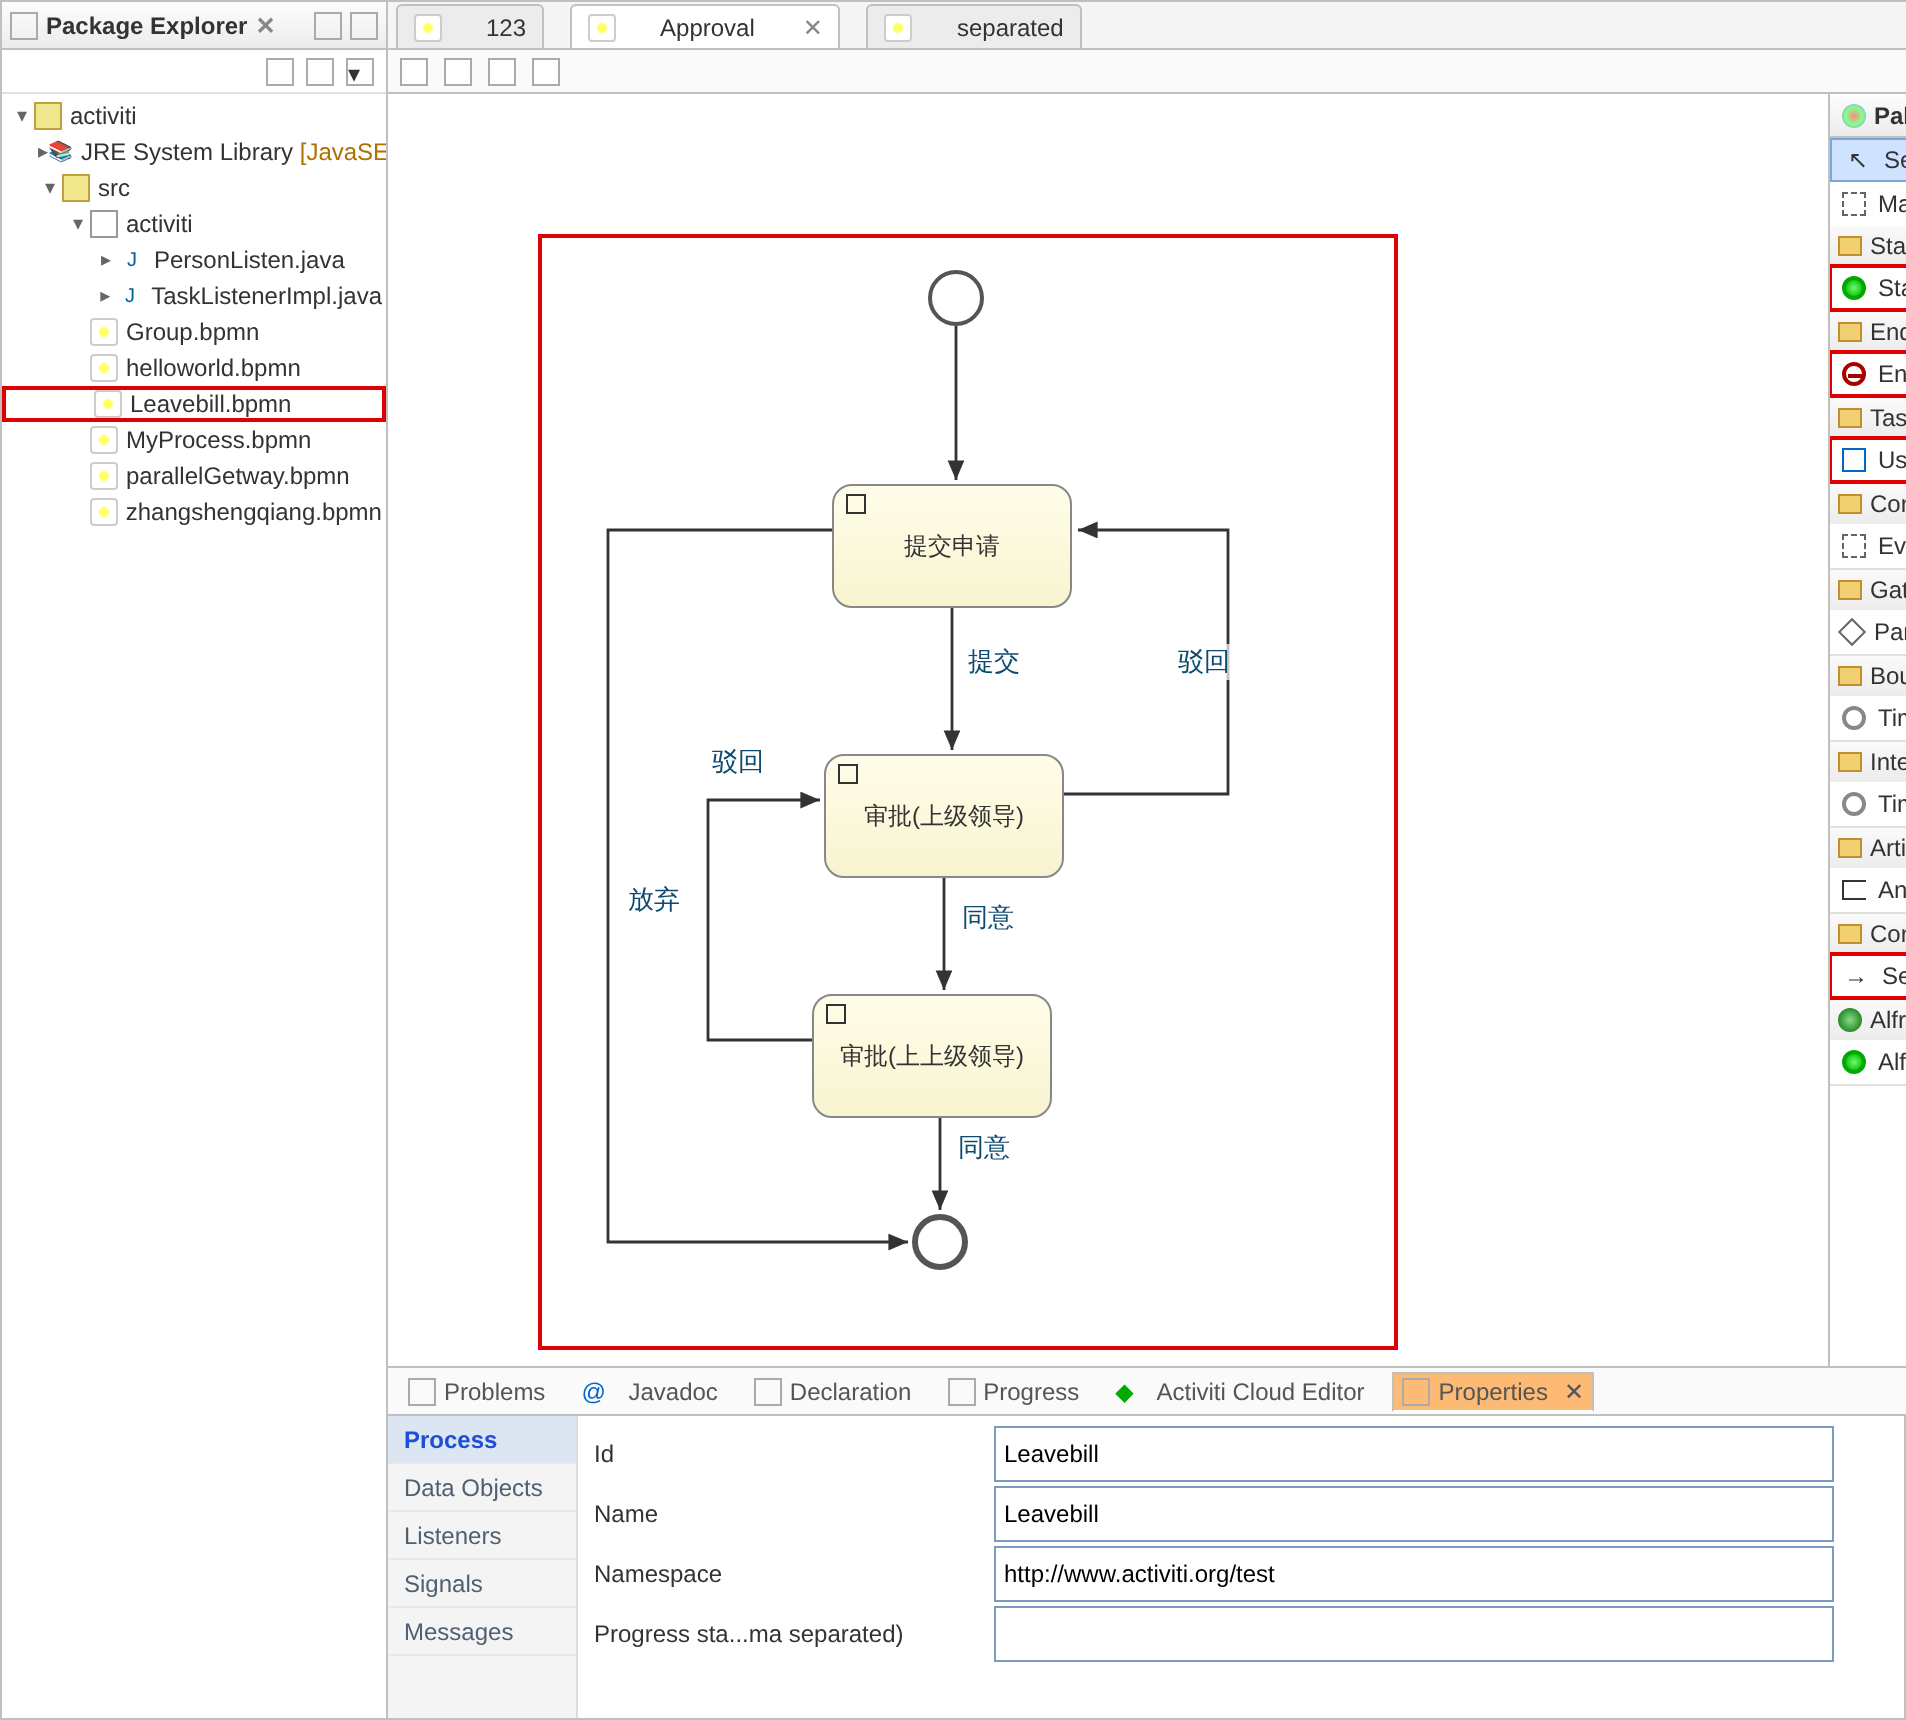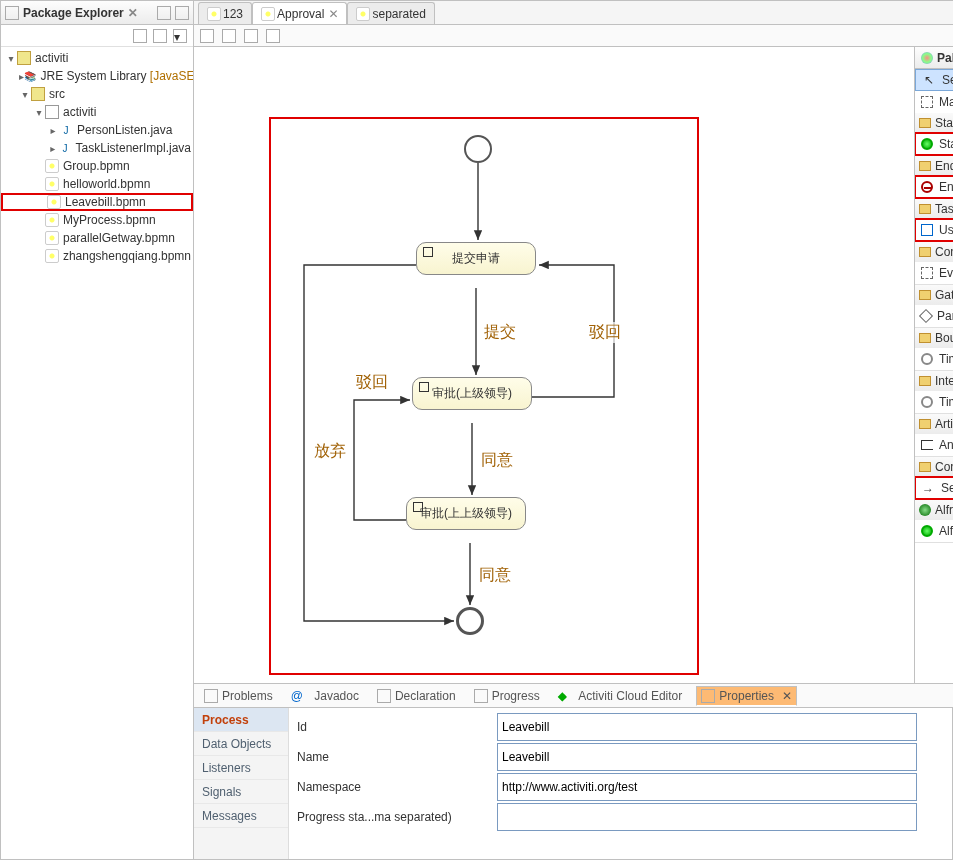--- a/index.html
+++ b/index.html
@@ -18,38 +18,38 @@
 .ico-lib{color:#b07000}
 .ico-fld{background:#f0e68c;border:1px solid #c0a040}
 .ico-pkg{background:#fff;border:1px solid #999}
 .ico-java{color:#0060a0}
 .ico-bpmn{width:14px;height:14px;background:radial-gradient(circle,#ff6 2px,#fff 3px);border:1px solid #ccc;border-radius:2px}
 .tree-label{padding:0 2px}
 .red-box{border:2px solid #e00000}
 .depth0{padding-left:4px}.depth1{padding-left:18px}.depth2{padding-left:32px}.depth3{padding-left:46px}
 .editor-area{flex:1;display:flex;flex-direction:column}
 .editor-tabs{height:24px;display:flex;align-items:flex-end;border-bottom:1px solid #c0c0c0;background:#f5f5f5;padding-left:4px;gap:0}
-.etab{height:22px;display:flex;align-items:center;gap:0;padding:0 8px;border:1px solid #c0c0c0;border-bottom:none;background:#ececec;margin-right:0;border-radius:3px 3px 0 0;cursor:pointer}
+.etab{height:22px;display:flex;align-items:center;gap:20px;padding:0 8px;border:1px solid #c0c0c0;border-bottom:none;background:#ececec;margin-right:13px;border-radius:3px 3px 0 0;cursor:pointer}
 .etab.active{background:#fff}
 .etab .x{color:#888;margin-left:4px}
 .editor-toolbar{height:22px;border-bottom:1px solid #c0c0c0;display:flex;align-items:center;gap:8px;padding:0 6px;background:#fafafa}
 .tb-ico{width:14px;height:14px;display:inline-block;border:1px solid #aaa;background:#fff}
 .editor-split{flex:1;display:flex;min-height:0}
 .canvas-wrap{flex:1;overflow:auto;background:#fff;position:relative}
 .canvas{position:relative;width:720px;height:640px}
 .red-frame{position:absolute;left:75px;top:70px;width:430px;height:558px;border:2px solid #e00000}
 .start-ev{position:absolute;left:270px;top:88px;width:28px;height:28px;border:2px solid #555;border-radius:50%;background:#fff}
 .end-ev{position:absolute;left:262px;top:560px;width:28px;height:28px;border:3px solid #555;border-radius:50%;background:#fff}
-.task{position:absolute;width:120px;height:33px;border:1px solid #888;border-radius:10px;background:linear-gradient(#fffde9,#f8f4d0);display:flex;align-items:center;justify-content:center;font-size:12px}
+.task{position:absolute;width:120px;height:62px;border:1px solid #888;border-radius:10px;background:linear-gradient(#fffde9,#f8f4d0);display:flex;align-items:center;justify-content:center;font-size:12px}
 .task-ico{position:absolute;left:6px;top:4px;width:10px;height:10px;border:1px solid #333}
 .task1{left:222px;top:195px}
 .task2{left:218px;top:330px}
 .task3{left:212px;top:450px}
 svg.flows{position:absolute;left:0;top:0;width:720px;height:640px;pointer-events:none}
-.flow-lbl{position:absolute;font-size:16px;color:#a16207;background:rgba(255,255,255,.7);padding:0 2px}
+.flow-lbl{position:absolute;font-size:13px;color:#0c4a6e;background:rgba(255,255,255,.7);padding:0 2px}
 .palette{width:130px;border-left:1px solid #c0c0c0;display:flex;flex-direction:column;background:#fff}
 .pal-hdr{height:22px;border-bottom:1px solid #c0c0c0;display:flex;align-items:center;padding:0 6px;background:linear-gradient(#fdfdfd,#ececec);font-weight:bold}
 .pal-body{flex:1;overflow:auto}
 .pal-group{border-bottom:1px solid #e0e0e0}
 .pal-gh{height:20px;display:flex;align-items:center;padding:0 4px;background:linear-gradient(#fafafa,#ececec);cursor:pointer;gap:4px}
 .pal-fold{width:12px;height:10px;background:#f0d070;border:1px solid #c09030}
 .pal-item{height:22px;display:flex;align-items:center;gap:6px;padding:0 6px;cursor:pointer}
 .pal-item.selected{background:#cde3ff;border:1px solid #7aa7d8}
 .pi-ico{width:14px;height:14px;display:inline-flex;align-items:center;justify-content:center}
 .circ-green{width:12px;height:12px;border:2px solid #0a0;border-radius:50%;background:radial-gradient(#6f6,#0a0)}
@@ -63,21 +63,21 @@
 .arrow{font-size:12px}
 .globe{width:12px;height:12px;border-radius:50%;background:radial-gradient(#8d8,#060)}
 .red-out{outline:2px solid #e00000;outline-offset:-1px}
 .bottom-area{border-top:1px solid #c0c0c0;display:flex;flex-direction:column;height:176px}
 .bottom-tabs{height:24px;display:flex;align-items:center;gap:10px;padding:0 6px;border-bottom:1px solid #c0c0c0;background:#fafafa}
 .btab{display:flex;align-items:flex-end;gap:4px;padding:2px 4px;cursor:pointer;color:#555}
 .btab.active{background:#fdba74;border:1px solid #c0c0c0;border-bottom-color:#fff}
 .props-body{flex:1;display:flex;overflow:hidden}
 .props-cats{width:95px;background:#f4f4f4;border-right:1px solid #ddd}
 .pcat{height:24px;display:flex;align-items:center;padding:0 8px;cursor:pointer;border-bottom:1px solid #e8e8e8;color:#506070}
-.pcat.active{background:#dce6f2;font-weight:bold;color:#c2410c}
+.pcat.active{background:#dce6f2;font-weight:bold;color:#1d4ed8}
 .props-form{flex:1;padding:4px 8px;overflow:auto}
 .frow{display:flex;align-items:center;height:30px}
 .flabel{width:200px}
 .finput{flex:1;max-width:420px;height:28px;border:1px solid #7a9ac0;padding:0 4px;font-family:inherit;font-size:12px}
 .mini-ico{width:14px;height:14px;border:1px solid #aaa;display:inline-block}
 </style>
 </head>
 <body>
 
 <div class="workbench">

